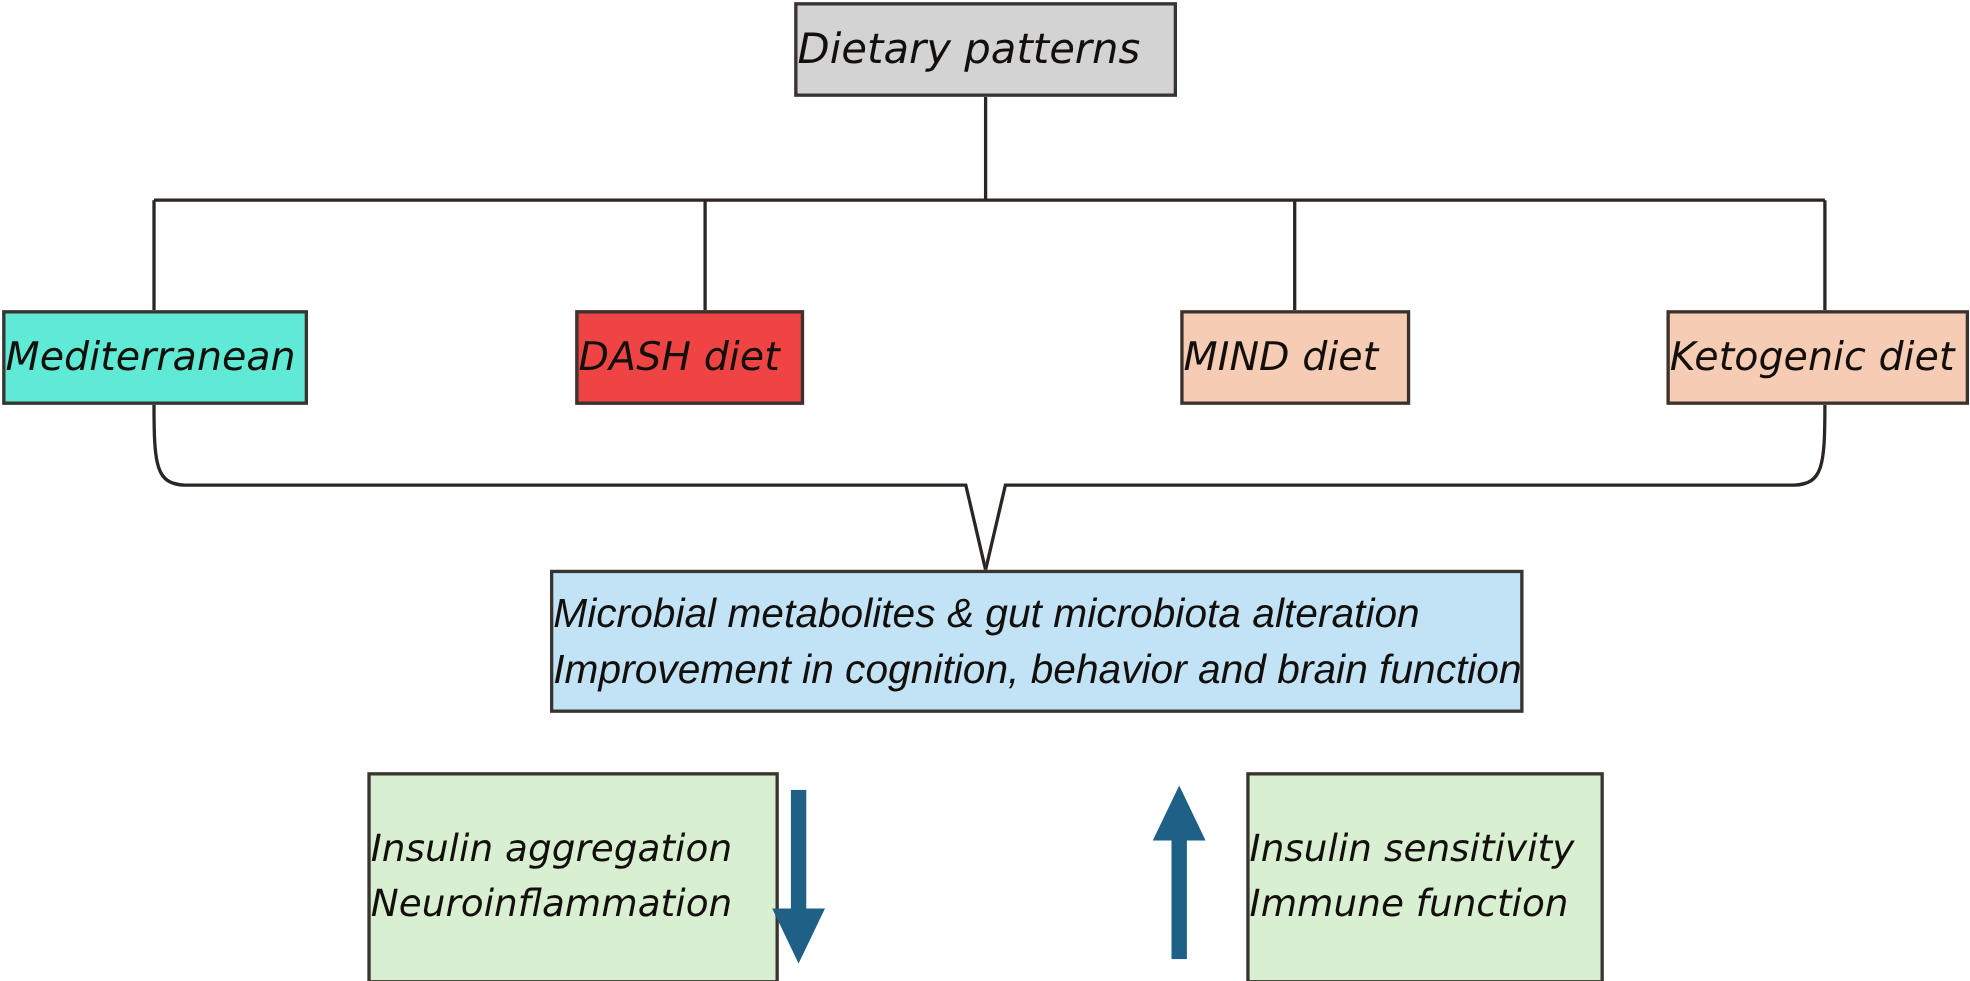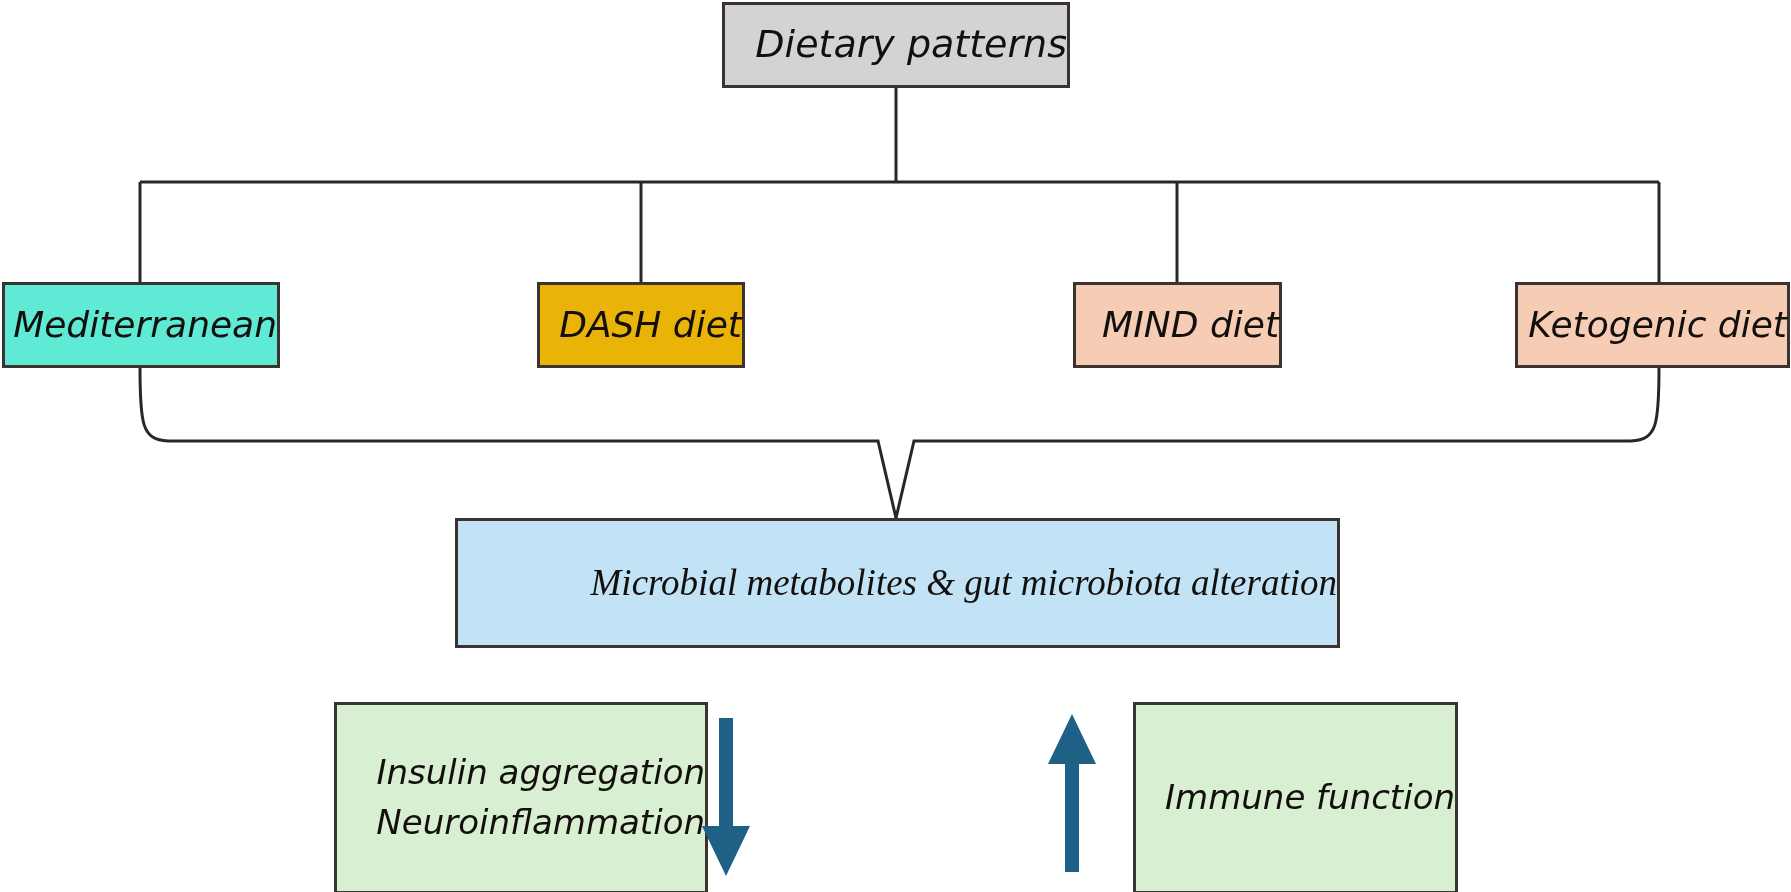--- a/index.html
+++ b/index.html
@@ -25,44 +25,45 @@
     width: 1791px;
     height: 892px;
     pointer-events: none;
   }
   .node {
     position: absolute;
     box-sizing: border-box;
     border: 3px solid #3b332f;
     display: flex;
     flex-direction: column;
-    align-items: flex-end;
+    align-items: flex-start;
     justify-content: center;
     text-align: center;
     font-style: italic;
     color: #120f0d;
     line-height: 1.30;
     white-space: nowrap;
   }
   .node-root {
     background: #d3d3d3;
     font-family: "DejaVu Sans", sans-serif;
     font-size: 38px;
   }
   .node-diet {
     background: #f6cdb4;
     font-family: "DejaVu Sans", sans-serif;
     font-size: 36px;
   }
   .node-outcome {
     background: #c2e3f5;
-    font-family: Liberation Serif, serif;
+    font-family: Liberation Sans, sans-serif;
     font-size: 37px;
     line-height: 1.38;
     font-stretch: condensed;
+    margin-left: 45px;
   }
   .node-effect {
     background: #d9efd2;
     font-family: "DejaVu Sans", sans-serif;
     font-size: 34px;
     line-height: 1.46;
   }
   .node-outcome .line,
   .node-effect .line {
     display: block;
@@ -98,42 +99,44 @@
   </svg>
 
   <div class="node node-root" style="left: 722px; top: 2px; width: 348px; height: 86px; background: rgb(211, 211, 211);">
     <span>Dietary patterns</span>
   </div>
 
   <div class="node node-diet" style="left: 2px; top: 282px; width: 278px; height: 86px; background: #5eead4;">
     <span>Mediterranean</span>
   </div>
 
-  <div class="node node-diet" style="left: 537px; top: 282px; width: 208px; height: 86px; background: #eab308;">
+  <div class="node node-diet" style="left: 523px; top: 282px; width: 208px; height: 86px; background: #ef4444;">
     <span>DASH diet</span>
   </div>
 
   <div class="node node-diet" style="left: 1515px; top: 282px; width: 275px; height: 86px; background: rgb(246, 205, 180);">
     <span>Ketogenic diet</span>
   </div>
 
   <div class="node node-diet" style="left: 1073px; top: 282px; width: 209px; height: 86px; background: rgb(246, 205, 180);">
     <span>MIND diet</span>
   </div>
 
   <div class="node node-outcome" style="left: 455px; top: 518px; width: 885px; height: 130px; background: rgb(194, 227, 245);">
     <span class="line">Microbial metabolites &amp; gut microbiota alteration</span>
+    <span class="line">Improvement in cognition, behavior and brain function</span>
   </div>
 
   <div class="node node-effect" style="left: 334px; top: 702px; width: 374px; height: 192px; background: rgb(217, 239, 210);">
     <span class="line">Insulin aggregation</span>
     <span class="line">Neuroinflammation</span>
   </div>
 
   <div class="node node-effect" style="left: 1133px; top: 702px; width: 325px; height: 192px; background: rgb(217, 239, 210);">
+    <span class="line">Insulin sensitivity</span>
     <span class="line">Immune function</span>
   </div>
 
   <svg class="arrow" style="left:700px; top:718px;" width="52" height="160" viewBox="0 0 52 160" aria-hidden="true">
     <path d="M 19 0 L 33 0 L 33 108 L 50 108 L 26 158 L 2 108 L 19 108 Z" fill="#1f6186"></path>
   </svg>
 
   <svg class="arrow" style="left:1046px; top:712px;" width="52" height="160" viewBox="0 0 52 160" aria-hidden="true">
     <path d="M 26 2 L 50 52 L 33 52 L 33 160 L 19 160 L 19 52 L 2 52 Z" fill="#1f6186"></path>
   </svg>

